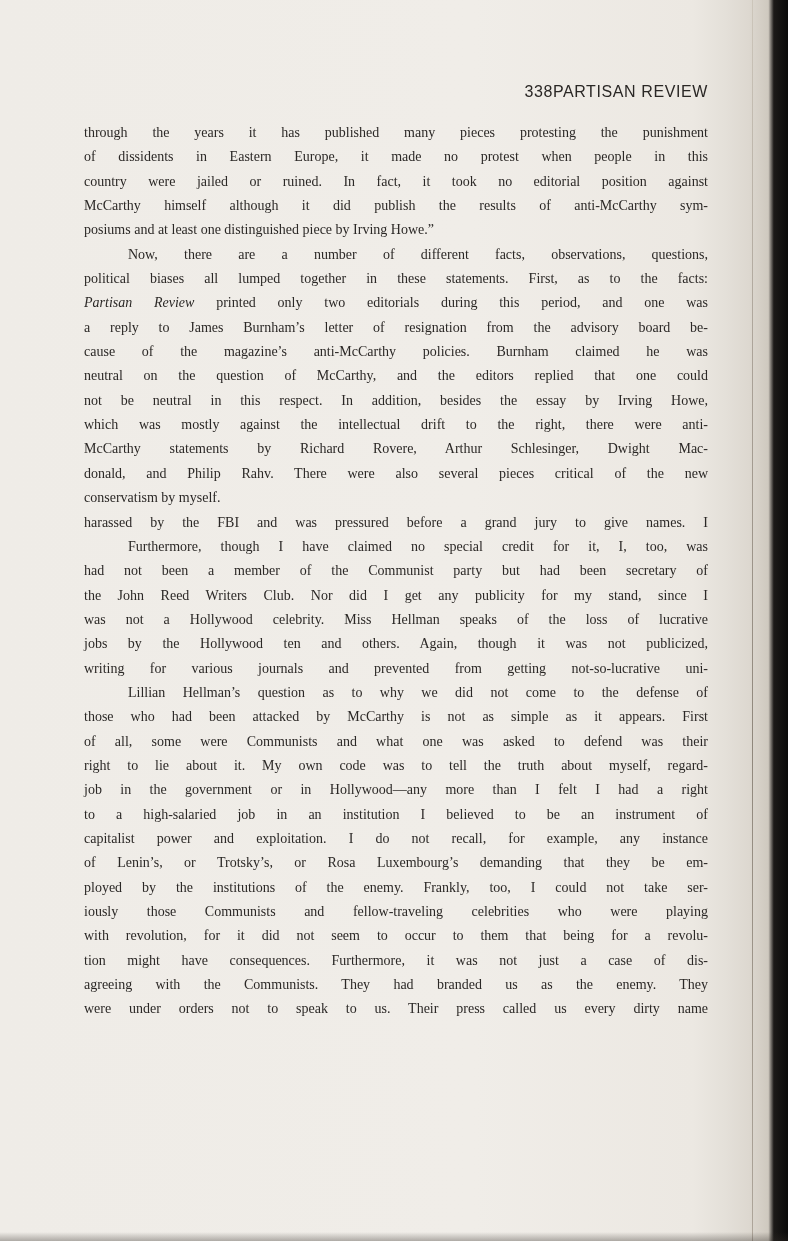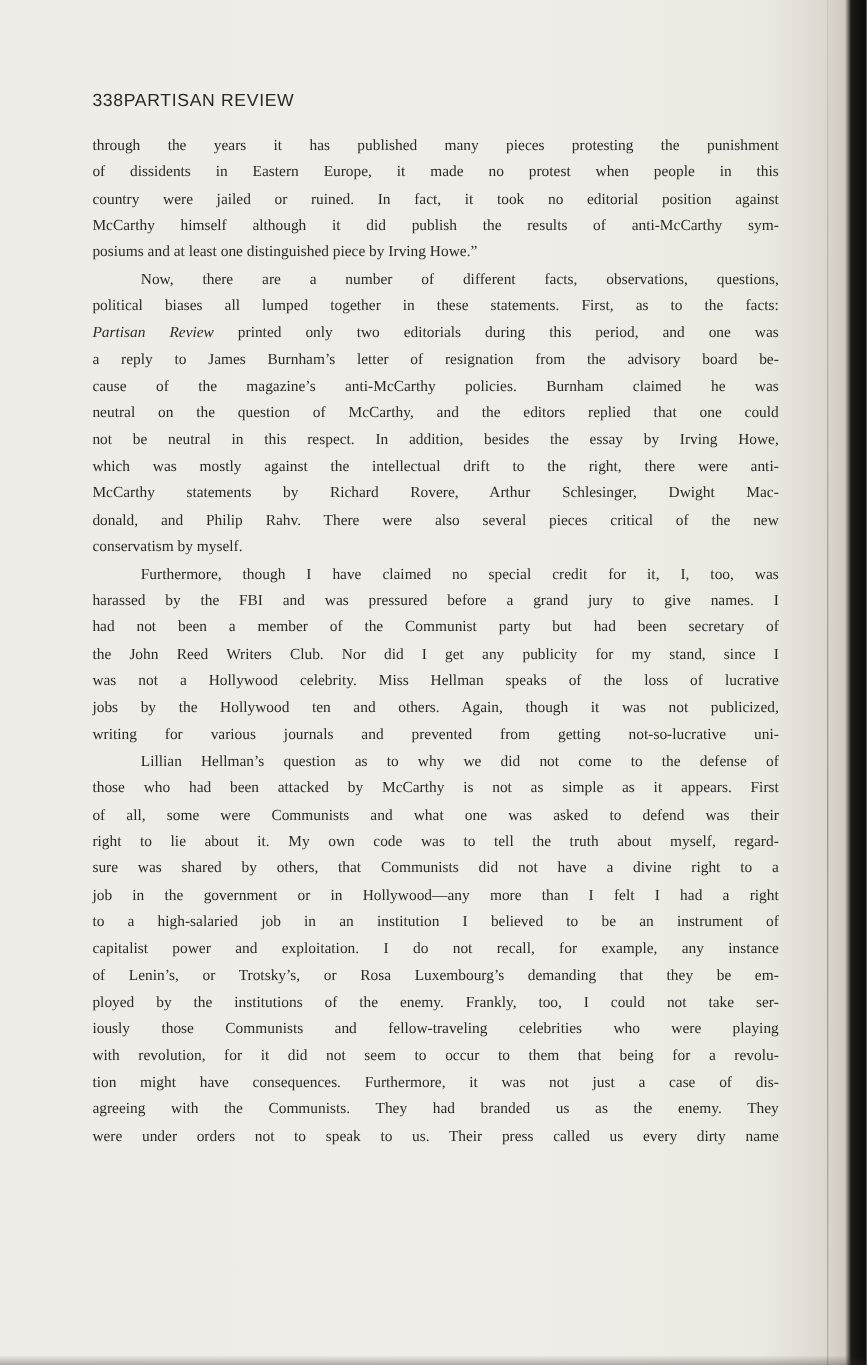--- a/index.html
+++ b/index.html
@@ -37,21 +37,21 @@
       width: 788px;
       height: 9px;
       background: linear-gradient(to bottom, rgba(60,55,50,0), rgba(50,45,40,0.35));
     }
     .running-head {
       position: absolute;
       top: 83px;
       left: 84px;
       width: 624px;
       display: flex;
-      justify-content: flex-start;
+      justify-content: flex-end;
       font-family: "Liberation Sans", sans-serif;
       font-size: 16px;
       letter-spacing: 0.6px;
       color: #2a2725;
     }
     .body-text {
       position: absolute;
       top: 121px;
       left: 84px;
       width: 624px;
@@ -104,34 +104,33 @@
         <span class="line">a reply to James Burnham’s letter of resignation from the advisory board be-</span>
         <span class="line">cause of the magazine’s anti-McCarthy policies. Burnham claimed he was</span>
         <span class="line">neutral on the question of McCarthy, and the editors replied that one could</span>
         <span class="line">not be neutral in this respect. In addition, besides the essay by Irving Howe,</span>
         <span class="line">which was mostly against the intellectual drift to the right, there were anti-</span>
         <span class="line">McCarthy statements by Richard Rovere, Arthur Schlesinger, Dwight Mac-</span>
         <span class="line">donald, and Philip Rahv. There were also several pieces critical of the new</span>
         <span class="line last">conservatism by myself.</span>
       </div>
       <div>
+        <span class="line">harassed by the FBI and was pressured before a grand jury to give names. I</span>
         <span class="line indent">Furthermore, though I have claimed no special credit for it, I, too, was</span>
-        <span class="line">harassed by the FBI and was pressured before a grand jury to give names. I</span>
         <span class="line">had not been a member of the Communist party but had been secretary of</span>
         <span class="line">the John Reed Writers Club. Nor did I get any publicity for my stand, since I</span>
         <span class="line">was not a Hollywood celebrity. Miss Hellman speaks of the loss of lucrative</span>
         <span class="line">jobs by the Hollywood ten and others. Again, though it was not publicized,</span>
         <span class="line">writing for various journals and prevented from getting not-so-lucrative uni-</span>
       </div>
       <div>
         <span class="line indent">Lillian Hellman’s question as to why we did not come to the defense of</span>
         <span class="line">those who had been attacked by McCarthy is not as simple as it appears. First</span>
         <span class="line">of all, some were Communists and what one was asked to defend was their</span>
         <span class="line">right to lie about it. My own code was to tell the truth about myself, regard-</span>
-        <span class="line">sure was shared by others, that Communists did not have a divine right to a</span>
         <span class="line">job in the government or in Hollywood—any more than I felt I had a right</span>
         <span class="line">to a high-salaried job in an institution I believed to be an instrument of</span>
         <span class="line">capitalist power and exploitation. I do not recall, for example, any instance</span>
         <span class="line">of Lenin’s, or Trotsky’s, or Rosa Luxembourg’s demanding that they be em-</span>
         <span class="line">ployed by the institutions of the enemy. Frankly, too, I could not take ser-</span>
         <span class="line">iously those Communists and fellow-traveling celebrities who were playing</span>
         <span class="line">with revolution, for it did not seem to occur to them that being for a revolu-</span>
         <span class="line">tion might have consequences. Furthermore, it was not just a case of dis-</span>
         <span class="line">agreeing with the Communists. They had branded us as the enemy. They</span>
         <span class="line">were under orders not to speak to us. Their press called us every dirty name</span>

